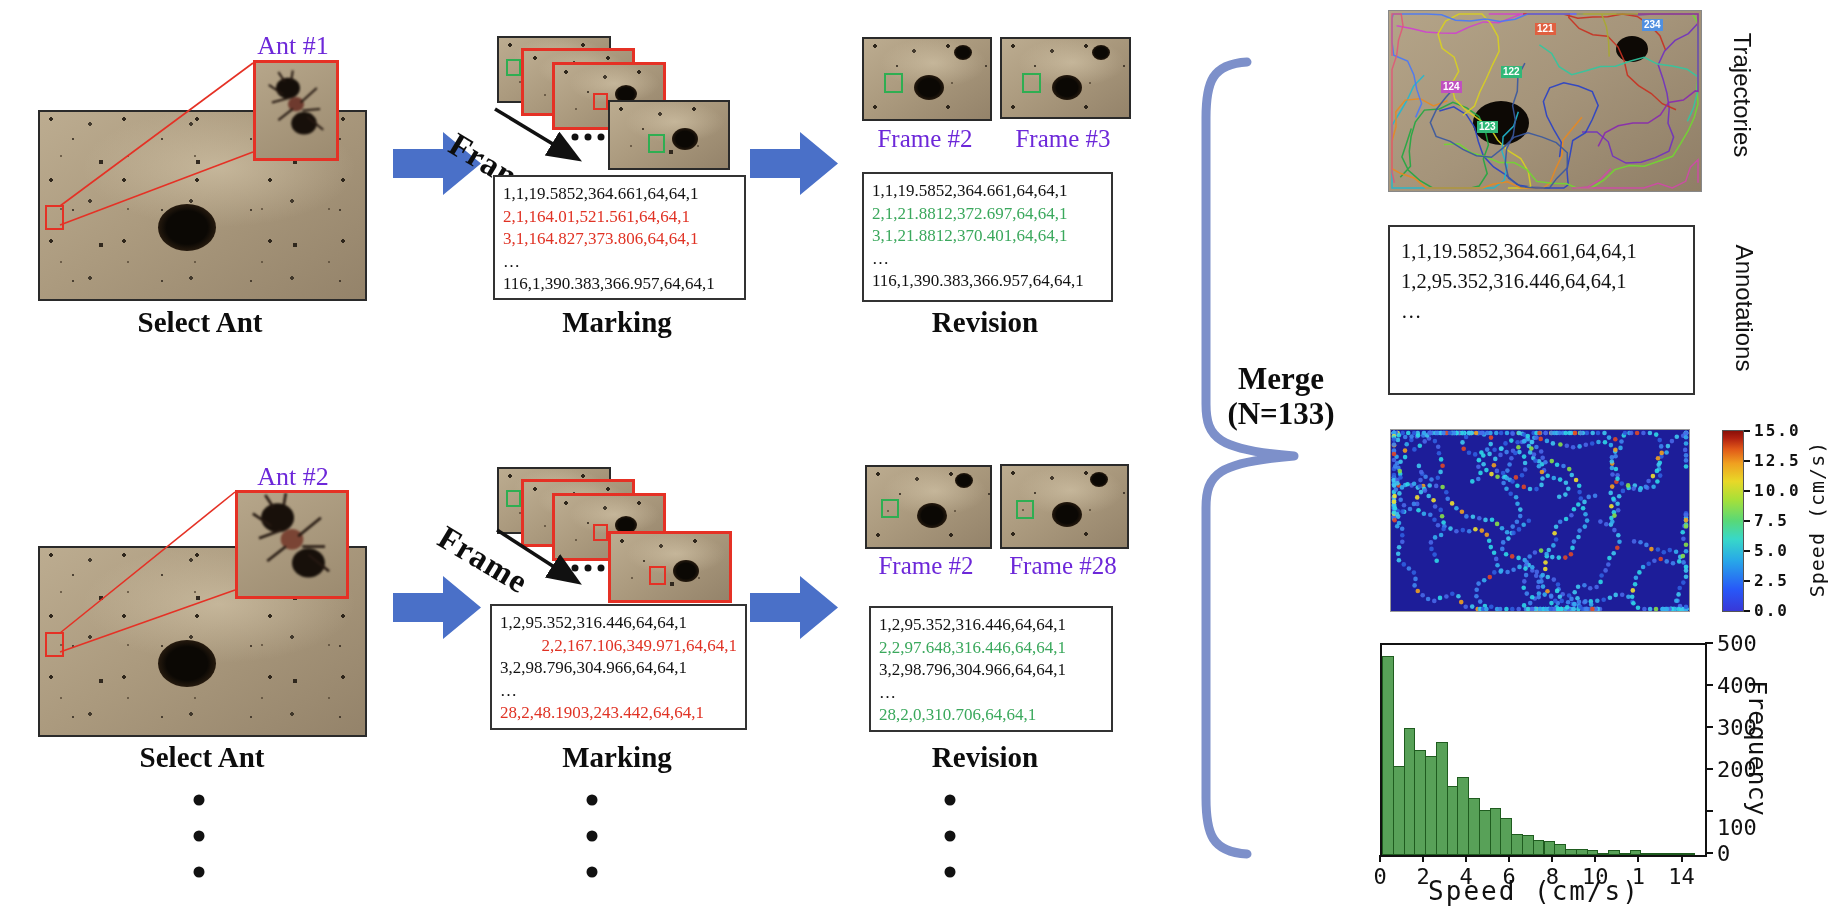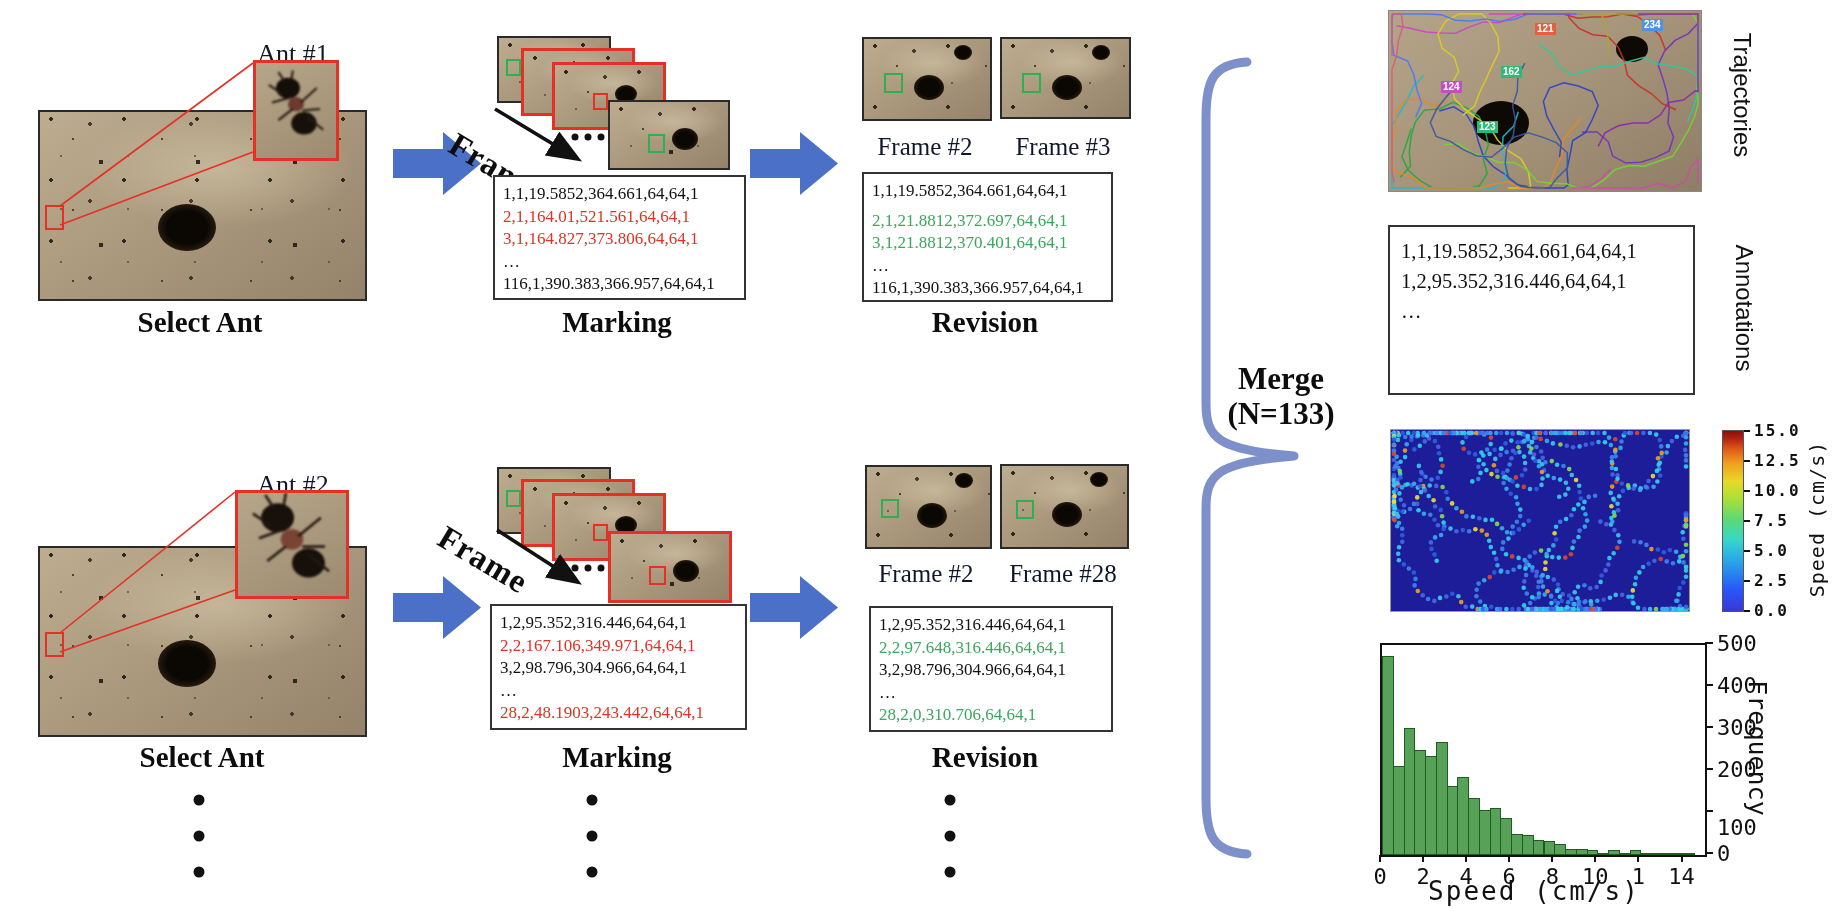--- a/index.html
+++ b/index.html
@@ -22,22 +22,22 @@
     background:radial-gradient(ellipse at center,#0b0804 50%,#2a1d10 74%, rgba(70,52,28,.4) 88%, rgba(0,0,0,0) 100%);}
   .bx{position:absolute;border:2px solid;background:transparent;}
   .bx.red{border-color:#e53125;}
   .bx.green{border-color:#2fae52;}
   .inset{position:absolute;overflow:hidden;border:3px solid #e53125;z-index:4;
     background:linear-gradient(150deg,#b6a68a,#9c8b70);}
   .inset svg{width:100%;height:100%;filter:blur(1.1px);}
   
   .hdr{position:absolute;transform:translate(-50%,-50%);font-weight:bold;font-size:29px;
        color:#0d0d0d;white-space:nowrap;z-index:4;}
-  .slab{position:absolute;transform:translate(-50%,-50%);font-size:26px;color:#0f172a;
-        white-space:nowrap;z-index:4;margin-top:8px;}
+  .slab{position:absolute;transform:translate(-50%,-50%);font-size:26px;color:#6d28d9;
+        white-space:nowrap;z-index:4;}
   .frame-lab{position:absolute;transform:translate(-50%,-50%) rotate(31deg);font-weight:bold;
         font-size:33px;letter-spacing:1px;color:#0d0d0d;white-space:nowrap;z-index:4;}
   .merge{position:absolute;transform:translate(-50%,-50%);font-weight:bold;font-size:31px;
         color:#0d0d0d;white-space:nowrap;z-index:4;}
   .codebox{position:absolute;border:2px solid #333;background:#fff;z-index:4;
         font-size:17px;line-height:22.5px;padding:6px 8px;white-space:nowrap;}
   .codebox.big{font-size:20.5px;line-height:30px;padding:9px 11px;border-width:2px;}
   .cline{white-space:nowrap;}
   .vlab{position:absolute;white-space:nowrap;color:#111;z-index:4;
         font-family:"Liberation Sans",sans-serif;}
@@ -137,21 +137,21 @@
   </div>
   <div class="sand thin" style="left:1000px;top:37px;width:127px;height:78px;">
     <div class="hole" style="left:50px;top:36px;width:30px;height:25px;"></div>
     <div class="hole" style="left:90px;top:6px;width:18px;height:15px;"></div>
     <div class="bx green" style="left:20px;top:34px;width:15px;height:16px;"></div>
   </div>
   <div class="slab" style="left:925px;top:139px;font-size:25px;">Frame #2</div>
   <div class="slab" style="left:1063px;top:139px;font-size:25px;">Frame #3</div>
   <div class="codebox" style="left:862px;top:172px;width:231px;height:114px;">
       <div class="cline" style="color: rgb(17, 17, 17);">1,1,19.5852,364.661,64,64,1</div>
-      <div class="cline" style="color: rgb(58, 168, 92); margin-top: 7px;">2,1,21.8812,372.697,64,64,1</div>
+      <div class="cline" style="color: rgb(58, 168, 92);">2,1,21.8812,372.697,64,64,1</div>
       <div class="cline" style="color: rgb(58, 168, 92);">3,1,21.8812,370.401,64,64,1</div>
       <div class="cline" style="color: rgb(17, 17, 17);">…</div>
       <div class="cline" style="color: rgb(17, 17, 17);">116,1,390.383,366.957,64,64,1</div>
     </div>
   <div class="hdr" style="left:985px;top:322px;">Revision</div>
 
   <div class="sand" style="left:38px;top:546px;width:325px;height:187px;">
     <div class="hole" style="left:118px;top:92px;width:58px;height:47px;"></div>
     <div class="bx red" style="left:5px;top:84px;width:15px;height:21px;"></div>
   </div>
@@ -187,21 +187,21 @@
     <div class="hole" style="left:60px;top:20px;width:22px;height:18px;"></div>
     <div class="bx red" style="left:38px;top:28px;width:11px;height:13px;"></div>
   </div>
   <div class="sand red-border" style="left:608px;top:531px;width:118px;height:66px;">
     <div class="hole" style="left:62px;top:26px;width:26px;height:22px;"></div>
     <div class="bx red" style="left:38px;top:32px;width:13px;height:15px;"></div>
   </div>
   <div class="frame-lab" style="left:483px;top:560px;">Frame</div>
   <div class="codebox" style="left:490px;top:604px;width:237px;height:110px;">
       <div class="cline" style="color: rgb(17, 17, 17);">1,2,95.352,316.446,64,64,1</div>
-      <div class="cline" style="color: rgb(224, 50, 36);">2,2,167.106,349.971,64,64,1</div>
+      <div class="cline" style="color: rgb(224, 50, 36); text-align: right;">2,2,167.106,349.971,64,64,1</div>
       <div class="cline" style="color: rgb(17, 17, 17);">3,2,98.796,304.966,64,64,1</div>
       <div class="cline" style="color: rgb(17, 17, 17);">…</div>
       <div class="cline" style="color: rgb(224, 50, 36);">28,2,48.1903,243.442,64,64,1</div>
     </div>
   <div class="hdr" style="left:617px;top:757px;">Marking</div>
 
   <div class="sand thin" style="left:865px;top:465px;width:123px;height:80px;">
     <div class="hole" style="left:50px;top:36px;width:30px;height:25px;"></div>
     <div class="hole" style="left:88px;top:6px;width:18px;height:15px;"></div>
     <div class="bx green" style="left:14px;top:32px;width:14px;height:15px;"></div>
@@ -241,21 +241,21 @@
         <path d="M222.0,157.6L211.5,168.3L198.7,176.1L188.8,177.0L188.3,177.0L197.2,177.0L194.3,177.0L186.8,177.0L185.1,177.0L183.0,177.0L191.3,177.0L199.3,177.0L208.8,177.0L211.9,177.0L222.5,177.0L228.0,177.0L240.1,177.0L254.8,177.0L269.1,172.4L283.3,177.0L296.7,170.3L301.4,156.1L309.0,148.8L309.0,151.9L309.0,154.6L309.0,159.2L309.0,168.4L309.0,169.9L309.0,171.8" fill="none" stroke="#d048a8" stroke-width="1.5" opacity="0.9"></path>
         <path d="M26.6,106.4L32.6,92.6L27.8,78.4L24.8,63.7L18.6,50.0L4.7,44.3L3.0,30.9L3.0,21.0L3.0,19.0L3.0,22.5L3.0,29.6L3.0,29.6L3.0,21.7L3.0,7.8L4.1,3.0L10.2,3.0L23.2,3.0L37.6,3.0L52.6,3.8L66.5,9.2L81.5,9.9L96.4,8.1L111.2,10.4L126.1,8.3L138.6,3.0L151.1,3.0L164.9,3.0L179.7,3.0L194.3,3.0" fill="none" stroke="#4878f8" stroke-width="1.5" opacity="0.9"></path>
         <path d="M220.2,45.6L219.6,30.6L217.4,15.7L212.6,3.0L215.6,3.0L209.4,3.0L204.4,3.0L200.4,3.0L200.4,3.0L203.6,3.0L196.4,3.0L187.5,3.0L189.2,3.0L196.1,3.0L203.3,3.0L214.4,3.0L221.8,3.0L236.4,3.0L244.7,3.0L257.5,3.0L269.6,3.0L276.4,3.0L283.1,3.0L283.0,3.0L291.4,3.0L306.2,3.0L309.0,3.0L309.0,12.5L309.0,14.3" fill="none" stroke="#a8a830" stroke-width="1.5" opacity="0.9"></path>
         <path d="M150.4,33.9L162.7,42.5L170.1,55.6L182.7,63.7L197.2,59.8L211.5,55.5L226.5,55.2L240.7,50.3L255.1,46.3L268.5,53.1L283.3,55.0L298.0,58.2L309.0,65.9L309.0,69.0L309.0,62.2L309.0,58.6L309.0,47.0L309.0,36.1L309.0,24.5L309.0,16.1L309.0,15.3L309.0,20.5L309.0,27.5L309.0,39.7L309.0,52.4L309.0,67.2L308.2,82.2L304.5,96.7L298.4,110.4" fill="none" stroke="#30c8a0" stroke-width="1.5" opacity="0.9"></path>
         <path d="M209.2,135.4L216.0,121.9L229.2,114.8L243.9,111.9L258.9,112.1L271.4,103.9L279.6,91.4L294.4,89.1L306.3,79.9L309.0,80.4L309.0,70.1L309.0,65.2L309.0,60.8L309.0,64.5L309.0,62.4L309.0,53.0L309.0,40.6L309.0,31.8L309.0,26.2L309.0,16.8L309.0,3.0L307.6,3.0L309.0,3.0L308.5,3.0L299.7,3.0L286.7,3.0L277.6,3.0L262.6,3.0L249.0,3.0" fill="none" stroke="#8828b0" stroke-width="1.5" opacity="0.9"></path>
         <path d="M5.3,171.9L3.0,160.7L3.0,147.7L3.0,136.6L3.0,122.1L3.0,110.2L3.0,100.6L3.0,88.2L3.0,73.4L3.0,58.5L7.7,44.2L9.5,29.3L14.0,15.0L12.2,3.0L3.0,3.0L3.0,3.0L3.0,3.0L3.0,3.0L3.0,3.9L3.0,9.1L3.0,22.1L3.0,36.6L3.0,44.9L3.0,43.7L3.0,40.5L3.0,31.9L3.0,17.8L3.0,11.9L3.0,13.6" fill="none" stroke="#e05878" stroke-width="1.5" opacity="0.9"></path>
         <path d="M67.0,75.0L56.9,86.2L47.7,98.0L41.3,111.6L47.1,125.4L61.3,130.4L73.9,138.4L87.5,144.8L102.4,146.3L114.1,136.9L124.8,126.4L139.0,121.7L153.4,126.1L167.3,131.6L178.3,141.8L178.3,156.8L167.7,167.4L160.5,177.0L147.0,177.0L132.0,175.6L119.6,167.2L116.2,152.6L117.7,137.7L124.3,124.2L126.4,109.3L123.6,94.6L128.3,80.3L128.9,65.3L135.9,52.1" fill="none" stroke="#3858a0" stroke-width="1.5" opacity="0.9"></path>
       </svg>
   <span class="tid" style="left: 146px; top: 12px; background: rgb(224, 96, 64);">121</span>
       <span class="tid" style="left: 253px; top: 8px; background: rgb(80, 144, 224);">234</span>
-      <span class="tid" style="left: 112px; top: 55px; background: rgb(48, 184, 120);">162</span>
+      <span class="tid" style="left: 112px; top: 55px; background: rgb(48, 184, 120);">122</span>
       <span class="tid" style="left: 52px; top: 70px; background: rgb(192, 80, 192);">124</span>
       <span class="tid" style="left: 88px; top: 110px; background: rgb(48, 184, 120);">123</span>
     </div>
   <div class="vlab cw" style="left:1742px;top:95px;font-size:24px;">Trajectories</div>
 
   <div class="codebox big" style="left:1388px;top:225px;width:281px;height:148px;">
       <div class="cline" style="color: rgb(17, 17, 17);">1,1,19.5852,364.661,64,64,1</div>
       <div class="cline" style="color: rgb(17, 17, 17);">1,2,95.352,316.446,64,64,1</div>
       <div class="cline" style="color: rgb(17, 17, 17);">…</div>
     </div>

